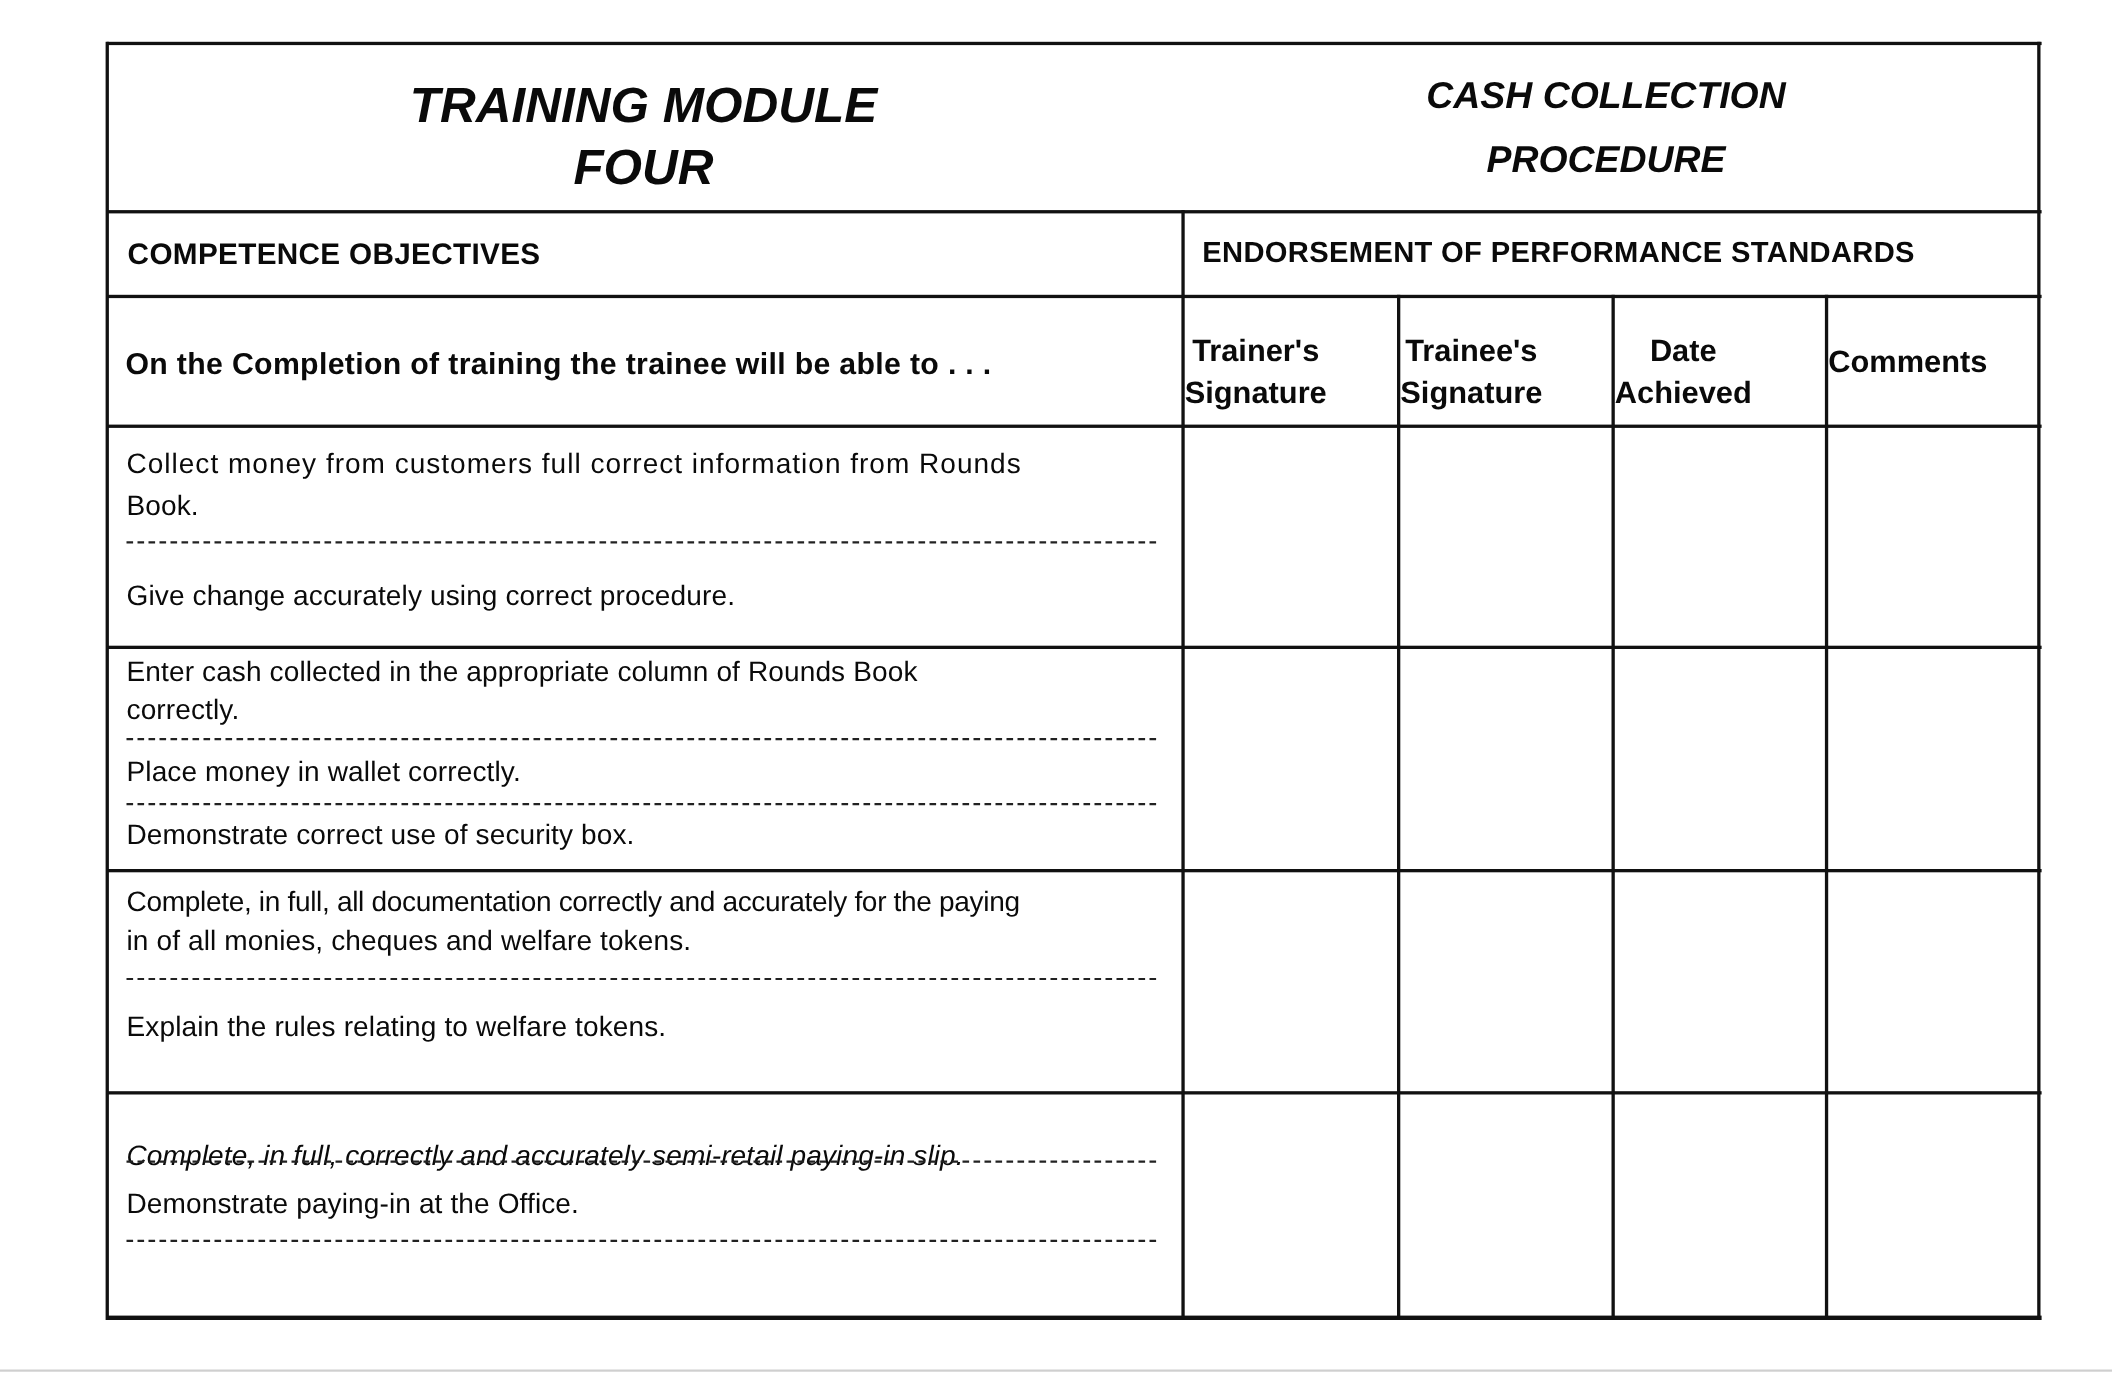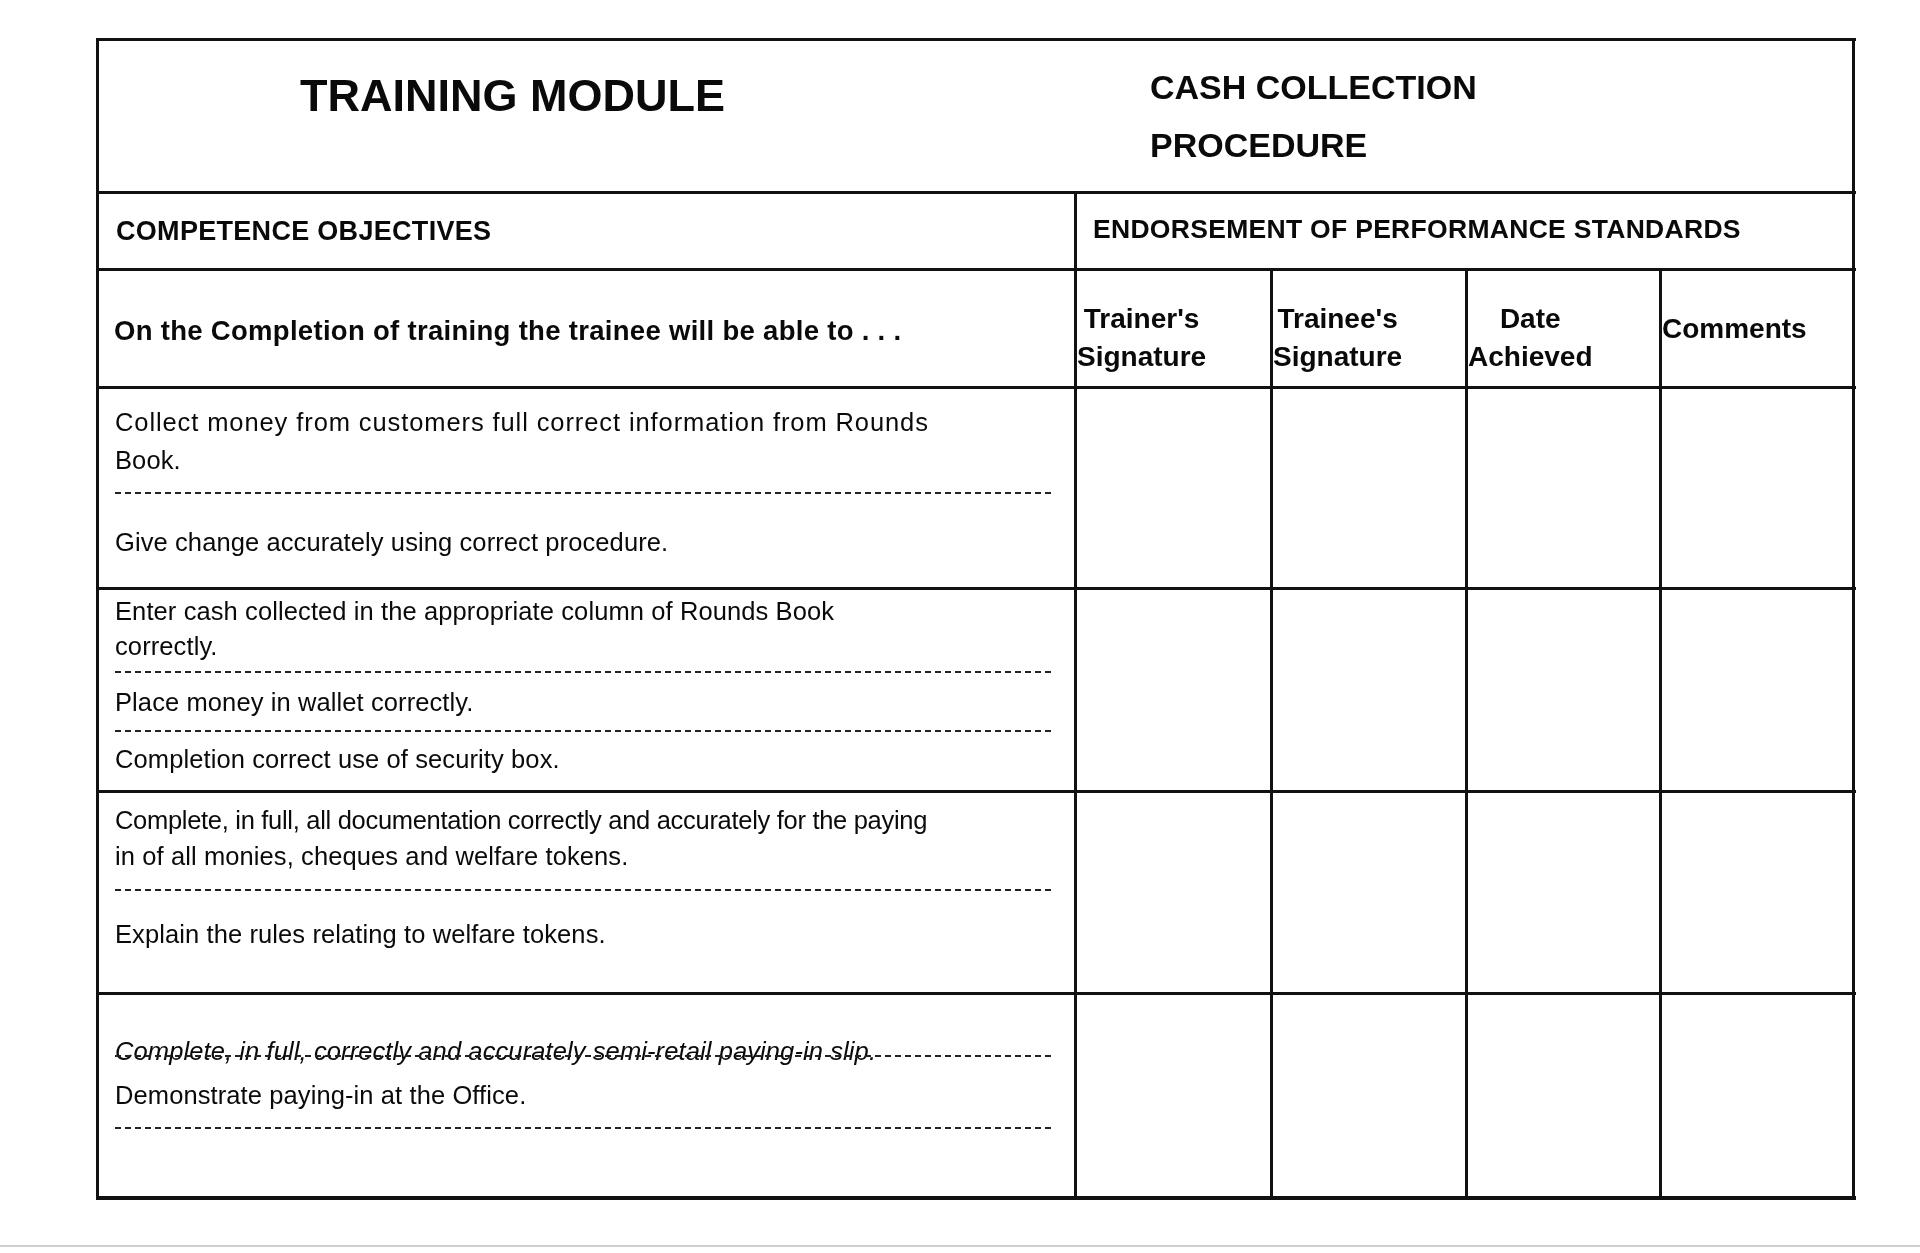--- a/index.html
+++ b/index.html
@@ -1,20 +1,20 @@
 <!DOCTYPE html>
 <html><head>
 <meta charset="utf-8">
 <style>
   html, body { margin:0; padding:0; background:#ffffff; }
   body { width:1920px; height:1253px; position:relative; overflow:hidden; font-family:"Liberation Sans", sans-serif; color:#0a0a0a; }
   .hline { position:absolute; height:3px; background:#111; }
   .vline { position:absolute; width:3px; background:#111; }
   .t { position:absolute; white-space:nowrap; }
-  .title { font-weight:bold; font-size:45px; line-height:56px; }
+  .title { font-weight:bold; font-size:45px; text-align:center; line-height:56px;font-style:italic; }
   .hdr { font-weight:bold; font-size:27px; letter-spacing:0.3px; }
   .colhdr { position:absolute; font-weight:bold; font-size:28px; text-align:center; line-height:38px; display:flex; align-items:center; justify-content:flex-start; }
   .body { font-size:25.5px; letter-spacing:0.1px; }
   .dash { position:absolute; height:0; border-top:2.5px dashed #222; }
   .faint { position:absolute; left:0; width:1920px; height:2px; background:#cfcfcf; }
   .cell { position:absolute; }
 </style>
 </head>
 <body>
 
@@ -31,20 +31,21 @@
 
   <div class="vline" style="left:96px; top:38px; height:1162px;"></div>
   <div class="vline" style="left:1852px; top:38px; height:1162px;"></div>
   <div class="vline" style="left:1074px; top:191px; height:1008px;"></div>
   <div class="vline" style="left:1270px; top:268px; height:931px;"></div>
   <div class="vline" style="left:1465px; top:268px; height:931px;"></div>
   <div class="vline" style="left:1659px; top:268px; height:931px;"></div>
 
   <div class="t title" style="left:300px; width:570px; top:68px;">
     <div>TRAINING MODULE</div>
+    <div>FOUR</div>
   </div>
   <div class="t title" style="left:1150px; width:620px; top:58px; font-size:34px; line-height:58px;">
     <div>CASH COLLECTION</div>
     <div>PROCEDURE</div>
   </div>
 
   <div class="t hdr" style="left:116px; top:216px;">COMPETENCE OBJECTIVES</div>
   <div class="t hdr" style="left:1093px; top:214px; font-size:26.5px;">ENDORSEMENT OF PERFORMANCE STANDARDS</div>
 
   <div class="t hdr" style="left:114px; top:315px; font-size:27.5px; font-weight:bold;">On the Completion of training the trainee will be able to . . .</div>
@@ -74,21 +75,21 @@
   <div class="t body" style="left:115px; top:408px; letter-spacing:0.9px;">Collect money from customers full correct information from Rounds</div>
   <div class="t body" style="left:115px; top:446px;">Book.</div>
   <div class="dash" style="left:115px; top:492px; width:936px;"></div>
   <div class="t body" style="left:115px; top:528px;">Give change accurately using correct procedure.</div>
 
   <div class="t body" style="left:115px; top:597px;">Enter cash collected in the appropriate column of Rounds Book</div>
   <div class="t body" style="left:115px; top:632px;">correctly.</div>
   <div class="dash" style="left:115px; top:671px; width:936px;"></div>
   <div class="t body" style="left:115px; top:688px;">Place money in wallet correctly.</div>
   <div class="dash" style="left:115px; top:730px; width:936px;"></div>
-  <div class="t body" style="left:115px; top:745px;">Completion correct use of security box.</div>
+  <div class="t body" style="left:115px; top:745px;">Demonstrate correct use of security box.</div>
 
   <div class="t body" style="left:115px; top:806px; letter-spacing:-0.3px;">Complete, in full, all documentation correctly and accurately for the paying</div>
   <div class="t body" style="left:115px; top:842px;">in of all monies, cheques and welfare tokens.</div>
   <div class="dash" style="left:115px; top:889px; width:936px;"></div>
   <div class="t body" style="left:115px; top:920px;">Explain the rules relating to welfare tokens.</div>
 
   <div class="t body" style="left:115px; top:1037px;font-style:italic;">Complete, in full, correctly and accurately semi-retail paying-in slip.</div>
   <div class="dash" style="left:115px; top:1055px; width:936px;"></div>
   <div class="t body" style="left:115px; top:1081px;">Demonstrate paying-in at the Office.</div>
   <div class="dash" style="left:115px; top:1127px; width:936px;"></div>

